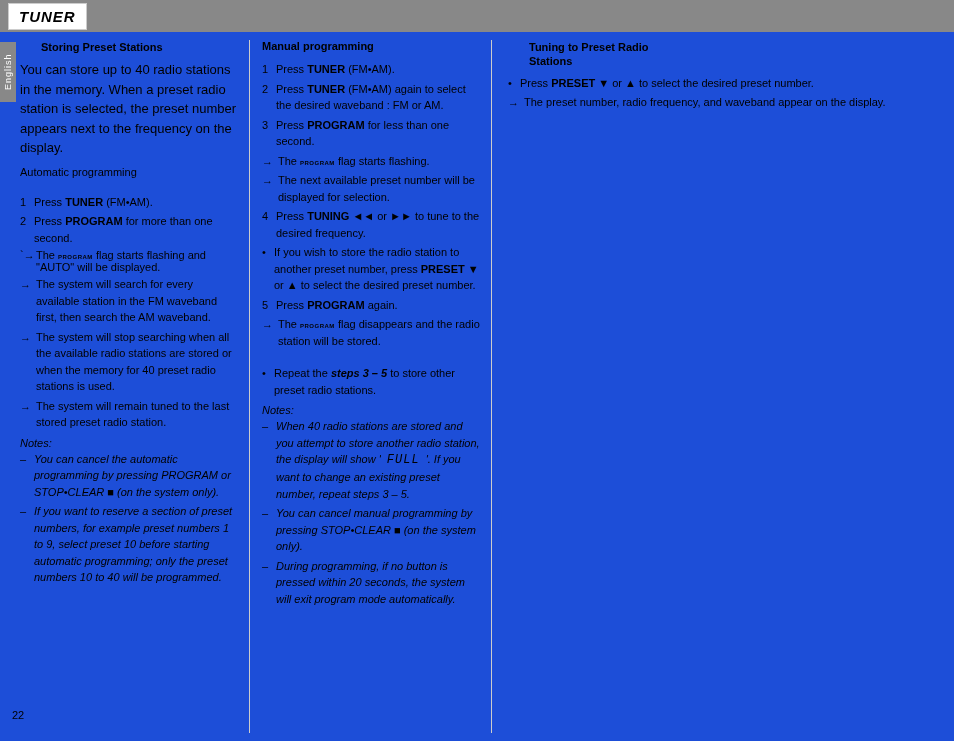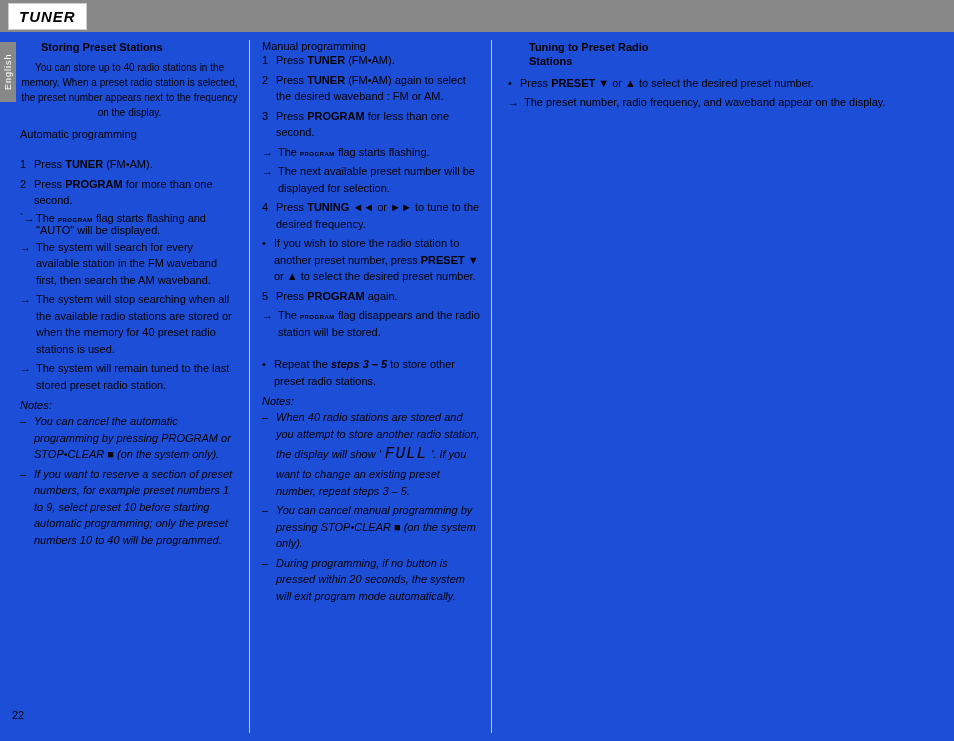--- a/index.html
+++ b/index.html
@@ -95,24 +95,23 @@
     }
 
     .section-subtitle {
       font-size: 11px;
       font-weight: 400;
       margin-bottom: 16px;
       margin-top: 8px;
     }
 
     p {
-      font-size: 10px;
+      font-size: 13px;
       line-height: 1.5;
       margin-bottom: 4px;
-      text-align: center;
     }
 
     .step-list {
       list-style: none;
       padding: 0;
       margin: 0;
     }
 
     .step-list li {
       font-size: 11px;
@@ -158,22 +157,22 @@
 
     .program-flag {
       font-size: 9px;
       font-weight: 900;
       font-variant: small-caps;
       letter-spacing: 0.5px;
     }
 
     .monospace {
       font-family: 'Courier New', monospace;
-      font-size: 16px;
-      border: 2px solid #1d4ed8;
+      font-size: 12px;
+      border: 4px solid #1d4ed8;
       padding: 0 2px;
       letter-spacing: 1px;
     }
 
     .notes-section {
       margin-top: 6px;
     }
 
     .notes-label {
       font-style: italic;
@@ -250,21 +249,21 @@
       <div class="arrow-item">The system will remain tuned to the last stored preset radio station.</div>
 
       <div class="notes-section">
         <div class="notes-label">Notes:</div>
         <div class="note-item">You can cancel the automatic programming by pressing PROGRAM or STOP•CLEAR ■ (on the system only).</div>
         <div class="note-item">If you want to reserve a section of preset numbers, for example preset numbers 1 to 9, select preset 10 before starting automatic programming; only the preset numbers 10 to 40 will be programmed.</div>
       </div>
     </div>
 
     <div class="col-middle">
-      <div class="section-subtitle" style="font-weight:400; font-size:11px; margin-top:0; margin-bottom:0;">Manual programming</div>
+      <div class="section-subtitle" style="font-weight:700; font-size:11px; margin-top:0; margin-bottom:9px;">Manual programming</div>
       <ol class="step-list">
         <li>
           <span class="step-num">1</span>
           Press <strong>TUNER</strong> (FM•AM).
         </li>
         <li>
           <span class="step-num">2</span>
           Press <strong>TUNER</strong> (FM•AM) again to select the desired waveband : FM or AM.
         </li>
         <li>

